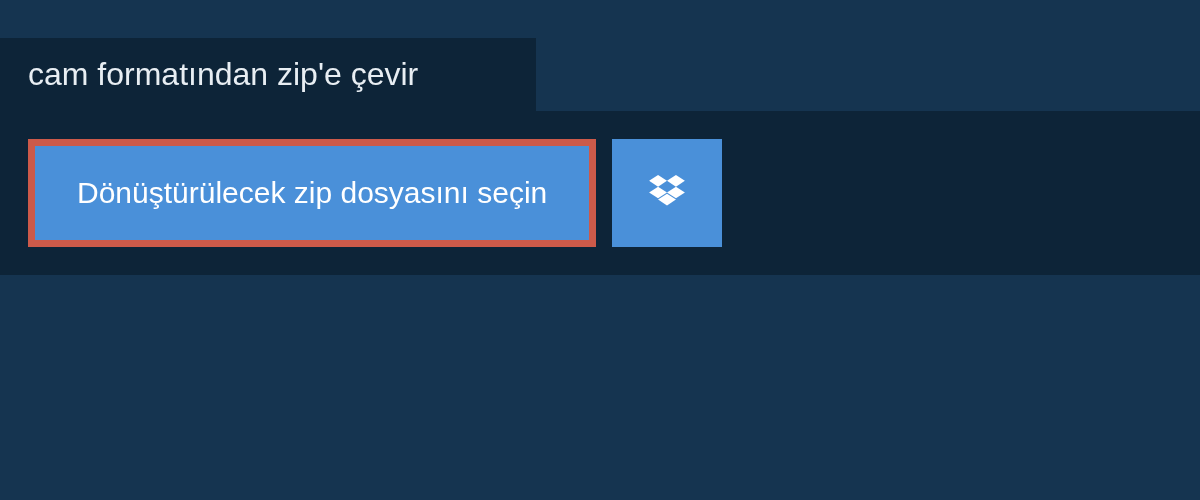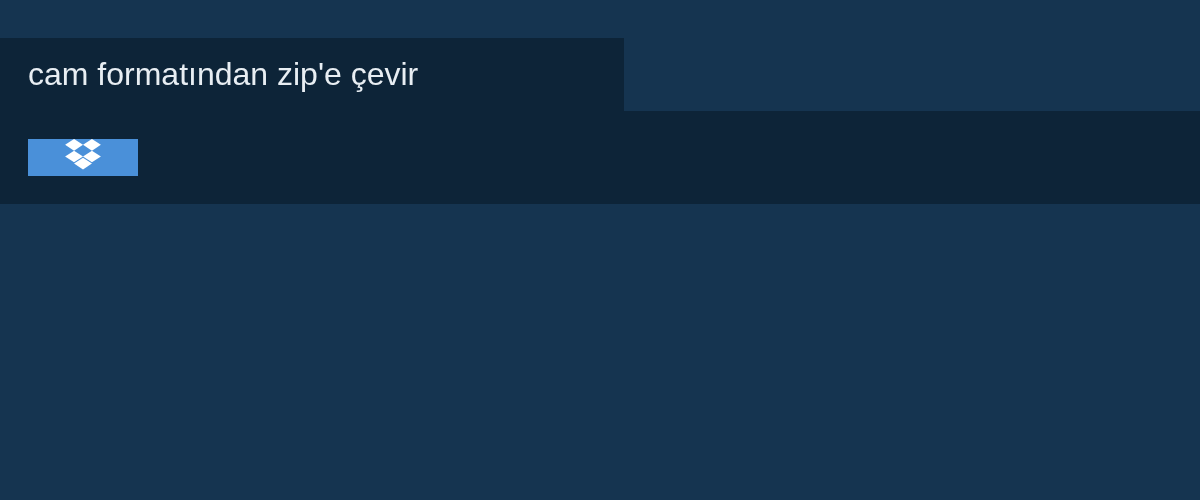--- a/index.html
+++ b/index.html
@@ -10,21 +10,21 @@
     body {
       width: 1200px;
       height: 500px;
       background-color: #153450;
       font-family: Arial, Helvetica, sans-serif;
       overflow: hidden;
     }
     .header-bar {
       background-color: #0d2438;
       padding: 18px 28px;
-      width: 624px;
+      width: 536px;
       margin-top: 38px;
     }
     .header-text {
       color: #e8eef3;
       font-size: 32px;
       font-weight: 400;
     }
     .upload-panel {
       background-color: #0d2438;
       margin-top: 0;
@@ -61,20 +61,23 @@
     }
   </style>
 </head>
 <body>
 
 <div class="header-bar">
   <div class="header-text">cam formatından zip'e çevir</div>
 </div>
 
 <div class="upload-panel">
+  <button class="select-file-button">
+    <span>Dönüştürülecek zip dosyasını seçin</span>
+  </button>
   <button class="dropbox-button">
     <span>
       <svg class="dropbox-icon" viewBox="0 0 40 38" xmlns="http://www.w3.org/2000/svg">
         <path fill="#ffffff" d="M10 0 L20 6.5 L10 13 L0 6.5 Z"></path>
         <path fill="#ffffff" d="M30 0 L40 6.5 L30 13 L20 6.5 Z"></path>
         <path fill="#ffffff" d="M10 13 L20 19.5 L10 26 L0 19.5 Z"></path>
         <path fill="#ffffff" d="M30 13 L40 19.5 L30 26 L20 19.5 Z"></path>
         <path fill="#ffffff" d="M20 21 L30 27.5 L20 34 L10 27.5 Z"></path>
       </svg>
     </span>

